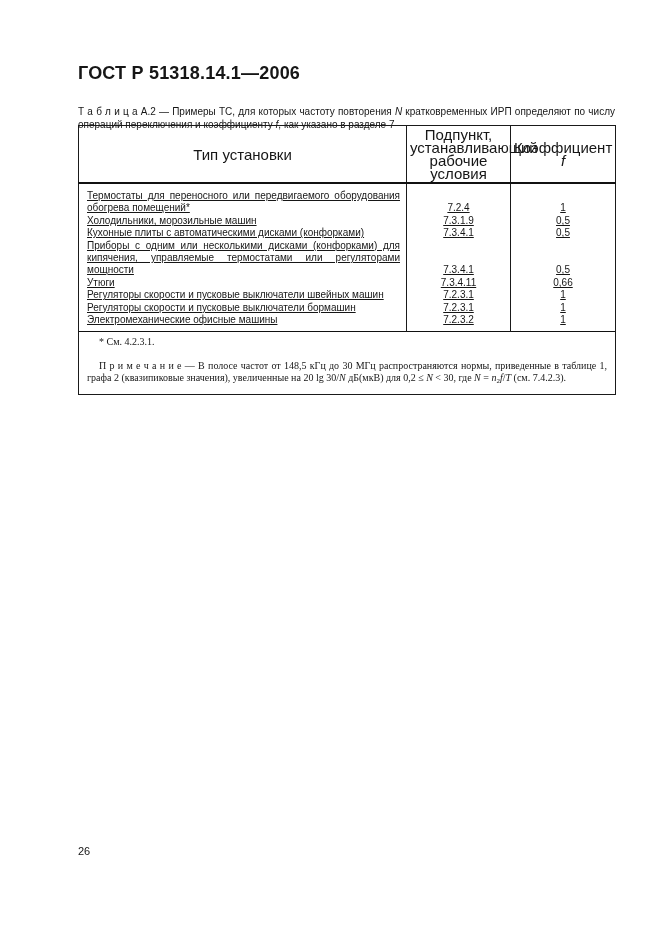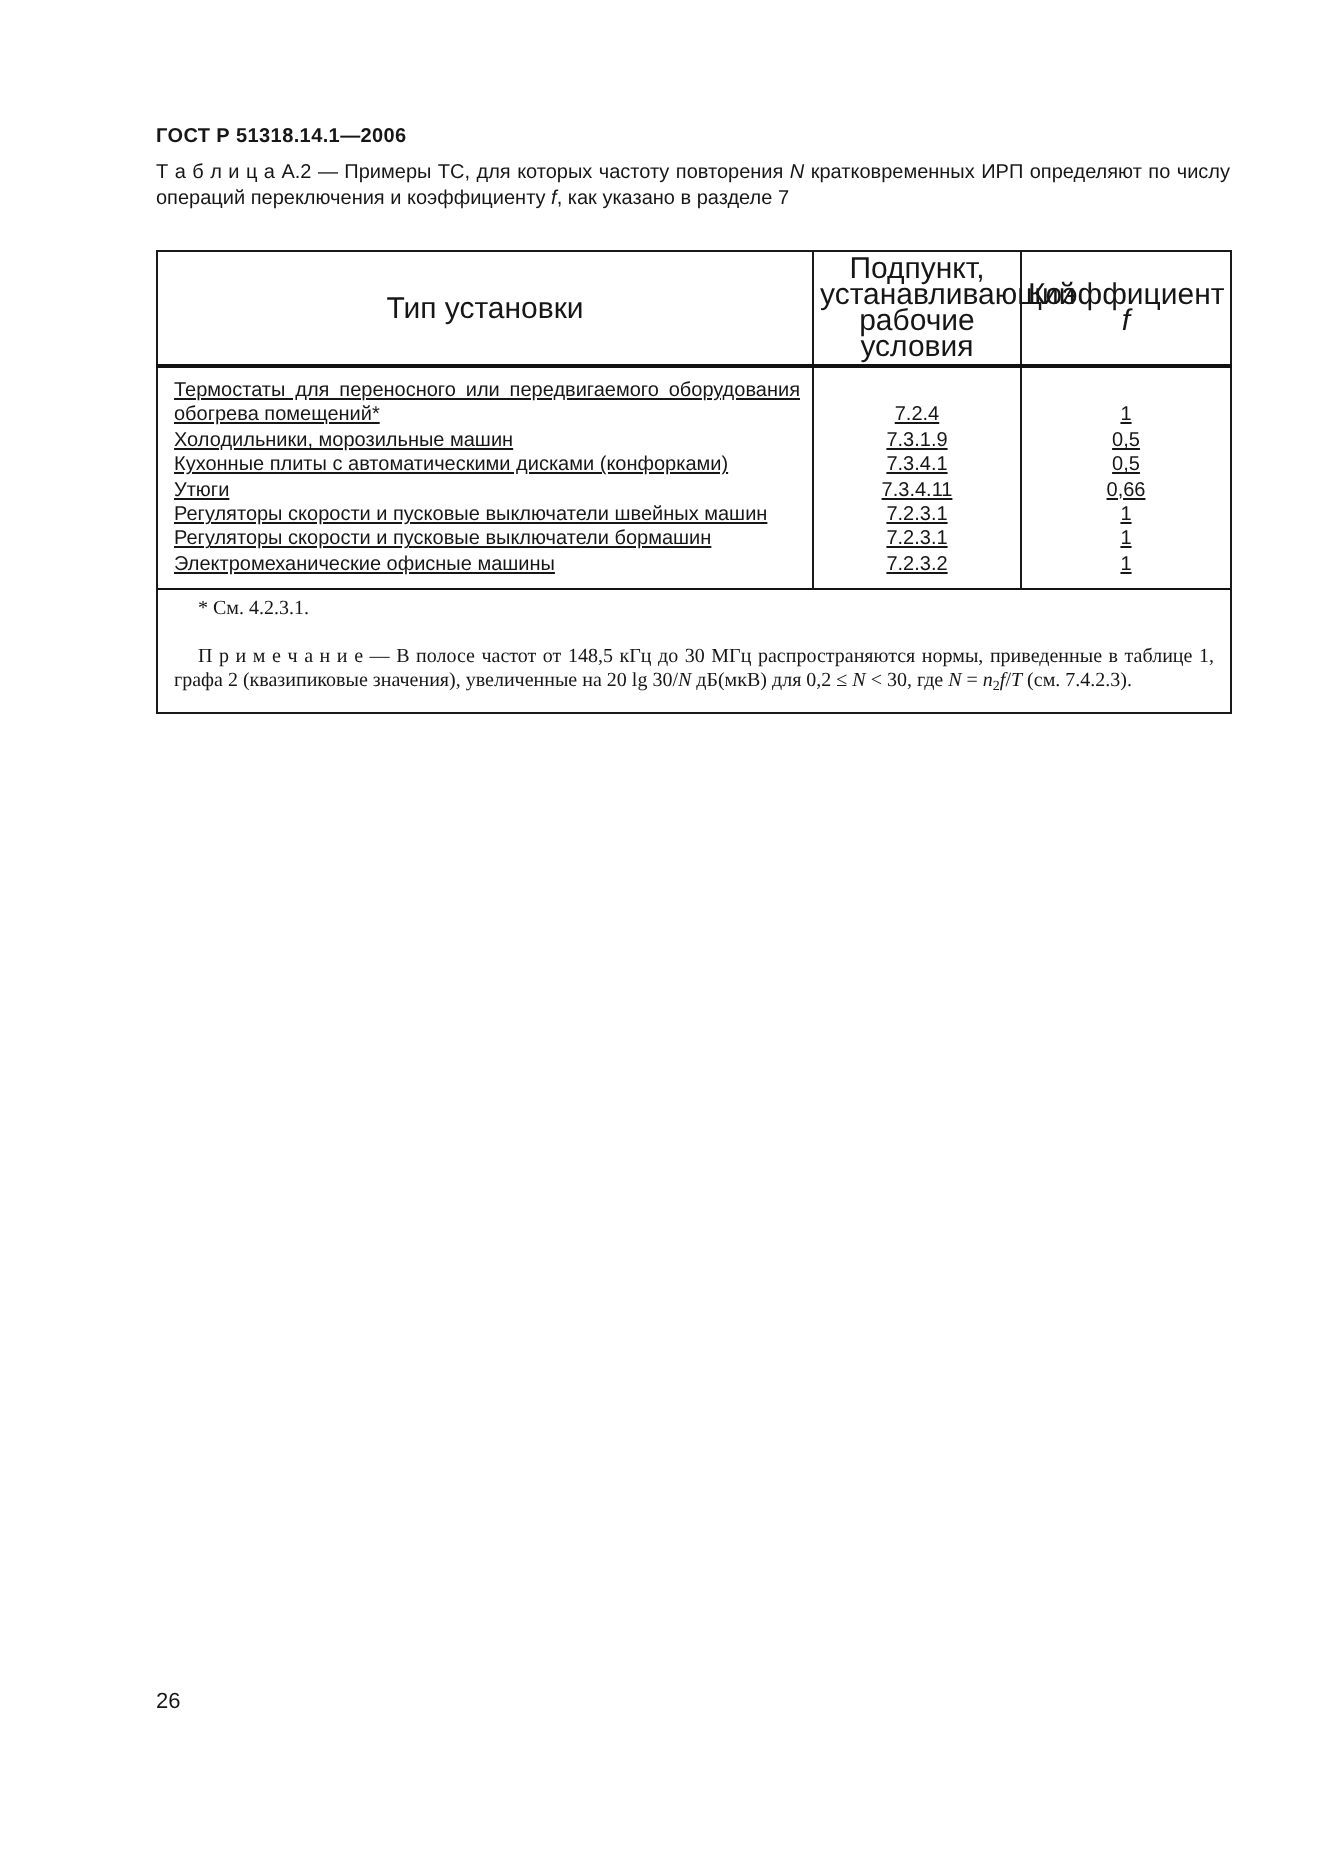--- a/index.html
+++ b/index.html
@@ -11,28 +11,28 @@
     position: relative;
     overflow: hidden;
   }
   .page {
     position: absolute; inset: 0;
     background: #ffffff;
   }
   .doc-code {
     position: absolute;
     left: 78px; top: 63px;
-    font-size: 10px;
+    font-size: 18px;
     font-weight: bold;
     letter-spacing: 0.2px;
     white-space: nowrap;
   }
   .caption {
     position: absolute;
-    left: 78px; top: 81px;
+    left: 78px; top: 106px;
     width: 537px;
     font-size: 10px;
     line-height: 12.6px;
     text-align: justify;
   }
   .gost-table {
     position: absolute;
     left: 78px; top: 125px;
     width: 537px;
     border-collapse: collapse;
@@ -129,20 +129,25 @@
     <td class="cell-type">Холодильники, морозильные машин</td>
     <td class="cell-mid">7.3.1.9</td>
     <td class="cell-right">0,5</td>
   </tr>
         <tr>
     <td class="cell-type">Кухонные плиты с автоматическими дисками (конфорками)</td>
     <td class="cell-mid">7.3.4.1</td>
     <td class="cell-right">0,5</td>
   </tr>
         <tr>
+    <td class="cell-type">Приборы с одним или несколькими дисками (конфорками) для кипячения, управляемые термостатами или регуляторами мощности</td>
+    <td class="cell-mid">7.3.4.1</td>
+    <td class="cell-right">0,5</td>
+  </tr>
+        <tr>
     <td class="cell-type">Утюги</td>
     <td class="cell-mid">7.3.4.11</td>
     <td class="cell-right">0,66</td>
   </tr>
         <tr>
     <td class="cell-type">Регуляторы скорости и пусковые выключатели швейных машин</td>
     <td class="cell-mid">7.2.3.1</td>
     <td class="cell-right">1</td>
   </tr>
         <tr>

